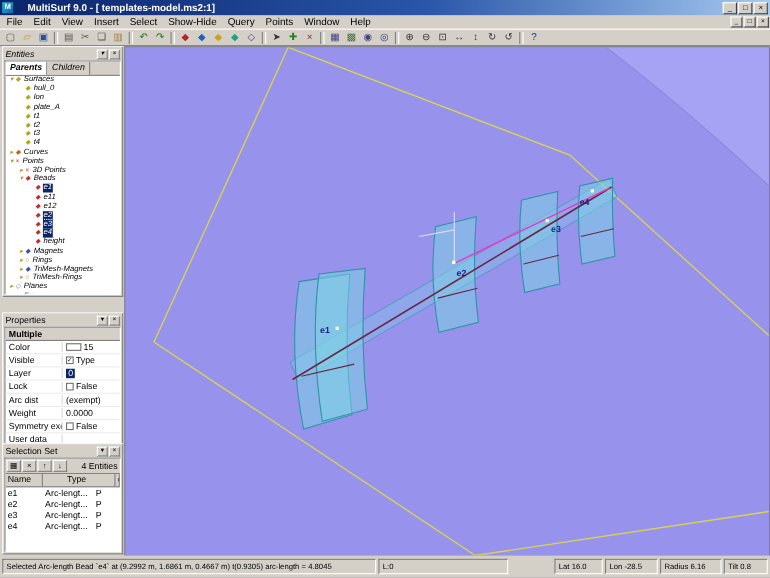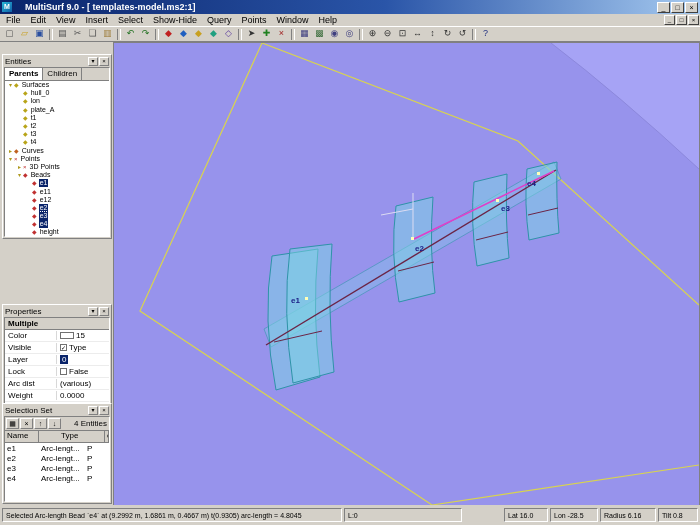--- a/index.html
+++ b/index.html
@@ -35,33 +35,33 @@
   
   .panel{position:absolute;left:2px;width:110px;background:#d4d0c8;border:1px solid;
     border-color:#ffffff #808080 #808080 #ffffff;box-sizing:border-box;}
   .panel-title{height:12px;display:flex;align-items:center;font-size:8px;padding:0 2px;background:#d4d0c8;}
   .panel-title .pt-text{flex:1;white-space:nowrap;overflow:hidden;}
   .ptbtn{width:10px;height:9px;border:1px solid;border-color:#ffffff #808080 #808080 #ffffff;
     background:#d4d0c8;font-size:6px;line-height:7px;text-align:center;margin-left:1px;box-sizing:border-box;}
   .panel-body{position:absolute;left:1px;right:1px;top:12px;bottom:1px;background:#ffffff;
     border:1px solid;border-color:#808080 #ffffff #ffffff #808080;box-sizing:border-box;overflow:hidden;}
   
-  #panel-entities{top:54px;height:185px;}
+  #panel-entities{top:42px;height:228px;font-style:italic;}
   .tabs{height:12px;display:flex;background:#d4d0c8;border-bottom:1px solid #808080;}
   .tab{font-size:8px;padding:0 4px;line-height:11px;border-right:1px solid #808080;background:#d4d0c8;}
   .tab.active{background:#ffffff;font-weight:bold;}
   .tree{overflow:hidden;height:215px;}
   .tree-row{height:8.2px;display:flex;align-items:center;font-size:7px;white-space:nowrap;cursor:default;}
   .expander{width:7px;flex:0 0 7px;font-size:6px;color:#b09a20;text-align:center;line-height:8px;}
   .ticon{font-size:6px;margin-right:2px;line-height:8px;}
   .tlabel{font-size:7px;line-height:8px;padding:0 1px;}
   .tree-row.sel .tlabel{background:#0a246a;color:#ffffff;}
   .tree-row.focus .tlabel{outline:1px dotted #ffffff;}
   
-  #panel-properties{top:284px;height:128px;margin-top:20px;}
+  #panel-properties{top:284px;height:128px;}
   .prop-header{height:11px;background:#d4d0c8;border-bottom:1px solid #808080;
     font-size:8px;font-weight:bold;display:flex;align-items:center;padding-left:3px;}
   .prow{height:11px;display:flex;align-items:center;font-size:8px;border-bottom:1px solid #ececec;}
   .plabel{width:52px;flex:0 0 52px;padding-left:3px;border-right:1px solid #d8d8d8;
     white-space:nowrap;overflow:hidden;box-sizing:border-box;}
   .pvalue{flex:1;padding-left:3px;display:flex;align-items:center;gap:2px;white-space:nowrap;overflow:hidden;}
   .cb{width:7px;height:7px;flex:0 0 7px;border:1px solid #707070;background:#fff;font-size:6px;
     line-height:6px;text-align:center;box-sizing:border-box;}
   .swatch{width:14px;height:7px;flex:0 0 14px;border:1px solid #707070;background:#ffffff;box-sizing:border-box;}
   .hl{background:#0a246a;color:#fff;padding:0 2px;}
@@ -347,21 +347,21 @@
         <div class="prow">
           <span class="plabel">Lock</span>
           <span class="pvalue">
             <span class="cb"></span>
             <span>False</span>
           </span>
         </div>
         <div class="prow">
           <span class="plabel">Arc dist</span>
           <span class="pvalue">
-            <span>(various)</span>
+            <span>(exempt)</span>
           </span>
         </div>
         <div class="prow">
           <span class="plabel">Weight</span>
           <span class="pvalue">
             <span>0.0000</span>
           </span>
         </div>
         <div class="prow">
           <span class="plabel">Symmetry exempt</span>

